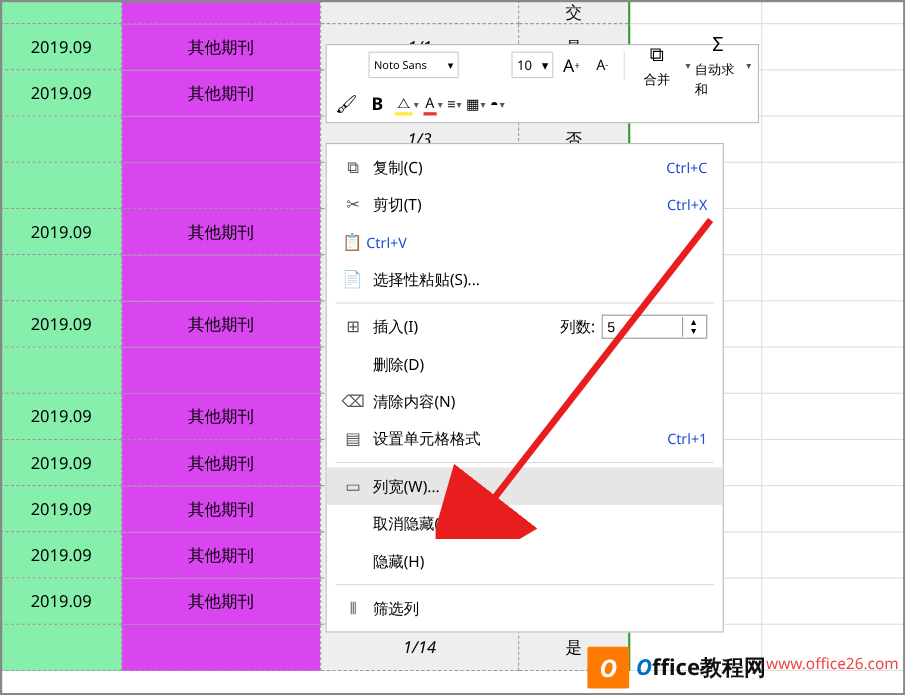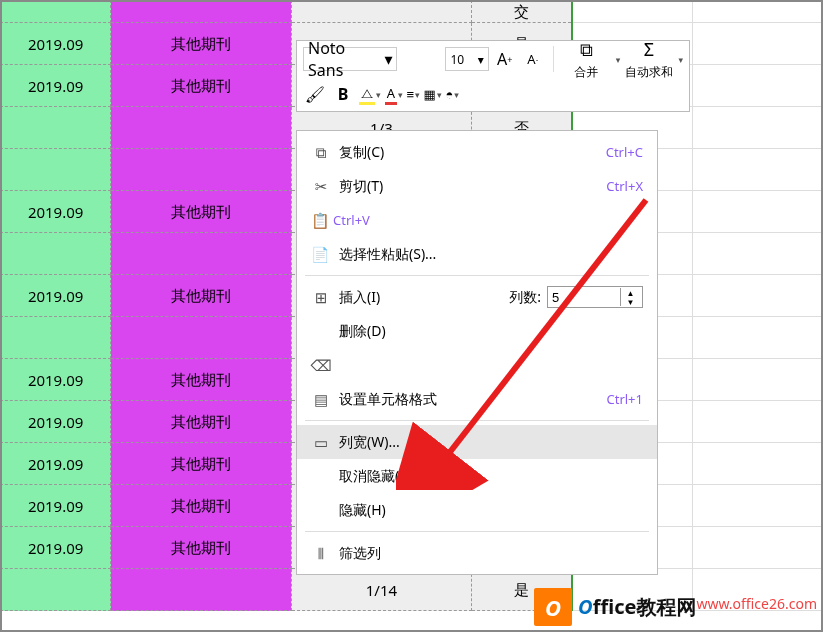--- a/index.html
+++ b/index.html
@@ -18,38 +18,38 @@
     }
     .sheet td {
       border: 1px dashed #999;
       height: 42px;
       text-align: center;
       vertical-align: middle;
       font-size: 15px;
     }
     .col-a { width: 110px; background:#86efac; border-style: solid dashed dashed solid;}
     .col-b { width: 180px; background:#d946ef;}
-    .col-c { width: 180px; background:#EEEEEE;}
+    .col-c { width: 180px; background:#EEEEEE;font-style:italic;}
     .col-d { width: 100px; background:#EEEEEE;}
     .col-e { width: 120px; background:#fff; border:1px solid #ddd !important;}
     .col-f { width: 130px; background:#fff; border:1px solid #ddd !important;}
     .sheet tr td:nth-child(4) { border-right: 2px solid #3a9d3a; }
 
     .mini-toolbar {
       position: absolute;
       top: 40px; left: 296px;
       width: 394px; height: 72px;
       background: #fff;
       border: 1px solid #bbb;
       display: flex; flex-direction: column;
       z-index: 20;
     }
     .mini-row { display:flex; align-items:center; height:36px; gap:4px; padding:0 6px; }
     .mini-row .sep { width:1px; height:26px; background:#ddd; margin:0 4px; }
-    .font-select { width:96px; height:24px; border:1px solid #ccc; font-size:16px; padding:0 4px; display:flex; align-items:center; justify-content:space-between;}
+    .font-select { width:96px; height:24px; border:1px solid #ccc; font-size:10px; padding:0 4px; display:flex; align-items:center; justify-content:space-between;margin-left:32px;}
     .size-select { width:44px; height:24px; border:1px solid #ccc; font-size:12px; padding:0 4px; display:flex; align-items:center; justify-content:space-between;margin-left:44px;}
     .tb-btn { min-width:24px; height:24px; display:flex; align-items:center; justify-content:center; font-size:16px; cursor:default; }
     .tb-split { display:flex; align-items:center; }
     .tb-split .arrow { font-size:9px; color:#555; margin-left:1px;}
     .big-btn { display:flex; flex-direction:column; align-items:center; justify-content:center; width:50px; font-size:12px; gap:2px;}
     .big-btn .bicon { font-size:18px; }
 
     .context-menu {
       position: absolute;
       top: 130px; left: 296px;
@@ -61,21 +61,21 @@
     }
     .cm-item {
       display:flex; align-items:center;
       height:34px;
       padding:0 14px 0 12px;
       font-size:14px;
       position:relative;
     }
     .cm-item .cicon { width:24px; display:flex; justify-content:center; color:#555; font-size:15px;}
     .cm-item .label { flex:1; padding-left:6px;}
-    .cm-item .shortcut { color:#8b5cf6; font-size:13px;}
+    .cm-item .shortcut { color:#1d4ed8; font-size:13px;}
     .cm-divider { height:1px; background:#ddd; margin:4px 8px;}
     .cm-item.highlight { background:#e6e6e6; }
     .cm-item.noicon .cicon { visibility:hidden; }
     .spinner { width:96px; height:22px; border:1px solid #999; display:flex; align-items:center; }
     .spinner input { border:none; width:72px; padding:0 4px; font-size:13px; outline:none;}
     .spinner .spins { display:flex; flex-direction:column; width:20px; border-left:1px solid #999;}
     .spinner .spins div { font-size:8px; text-align:center; line-height:9px; }
 
     .arrow-svg { position:absolute; top:190px; left:396px; z-index:30; pointer-events:none;}
 
@@ -316,20 +316,21 @@
           <div>▼</div>
         </div>
     </div>
   </div>
   <div class="cm-item noicon">
     <span class="cicon">·</span>
     <span class="label">删除(D)</span>
   </div>
   <div class="cm-item">
     <span class="cicon">⌫</span>
+    <span class="label">清除内容(N)</span>
   </div>
   <div class="cm-item">
     <span class="cicon">▤</span>
     <span class="label">设置单元格格式</span>
     <span class="shortcut">Ctrl+1</span>
   </div>
   <div class="cm-divider"></div>
   <div class="cm-item highlight">
     <span class="cicon">▭</span>
     <span class="label">列宽(W)...</span>

